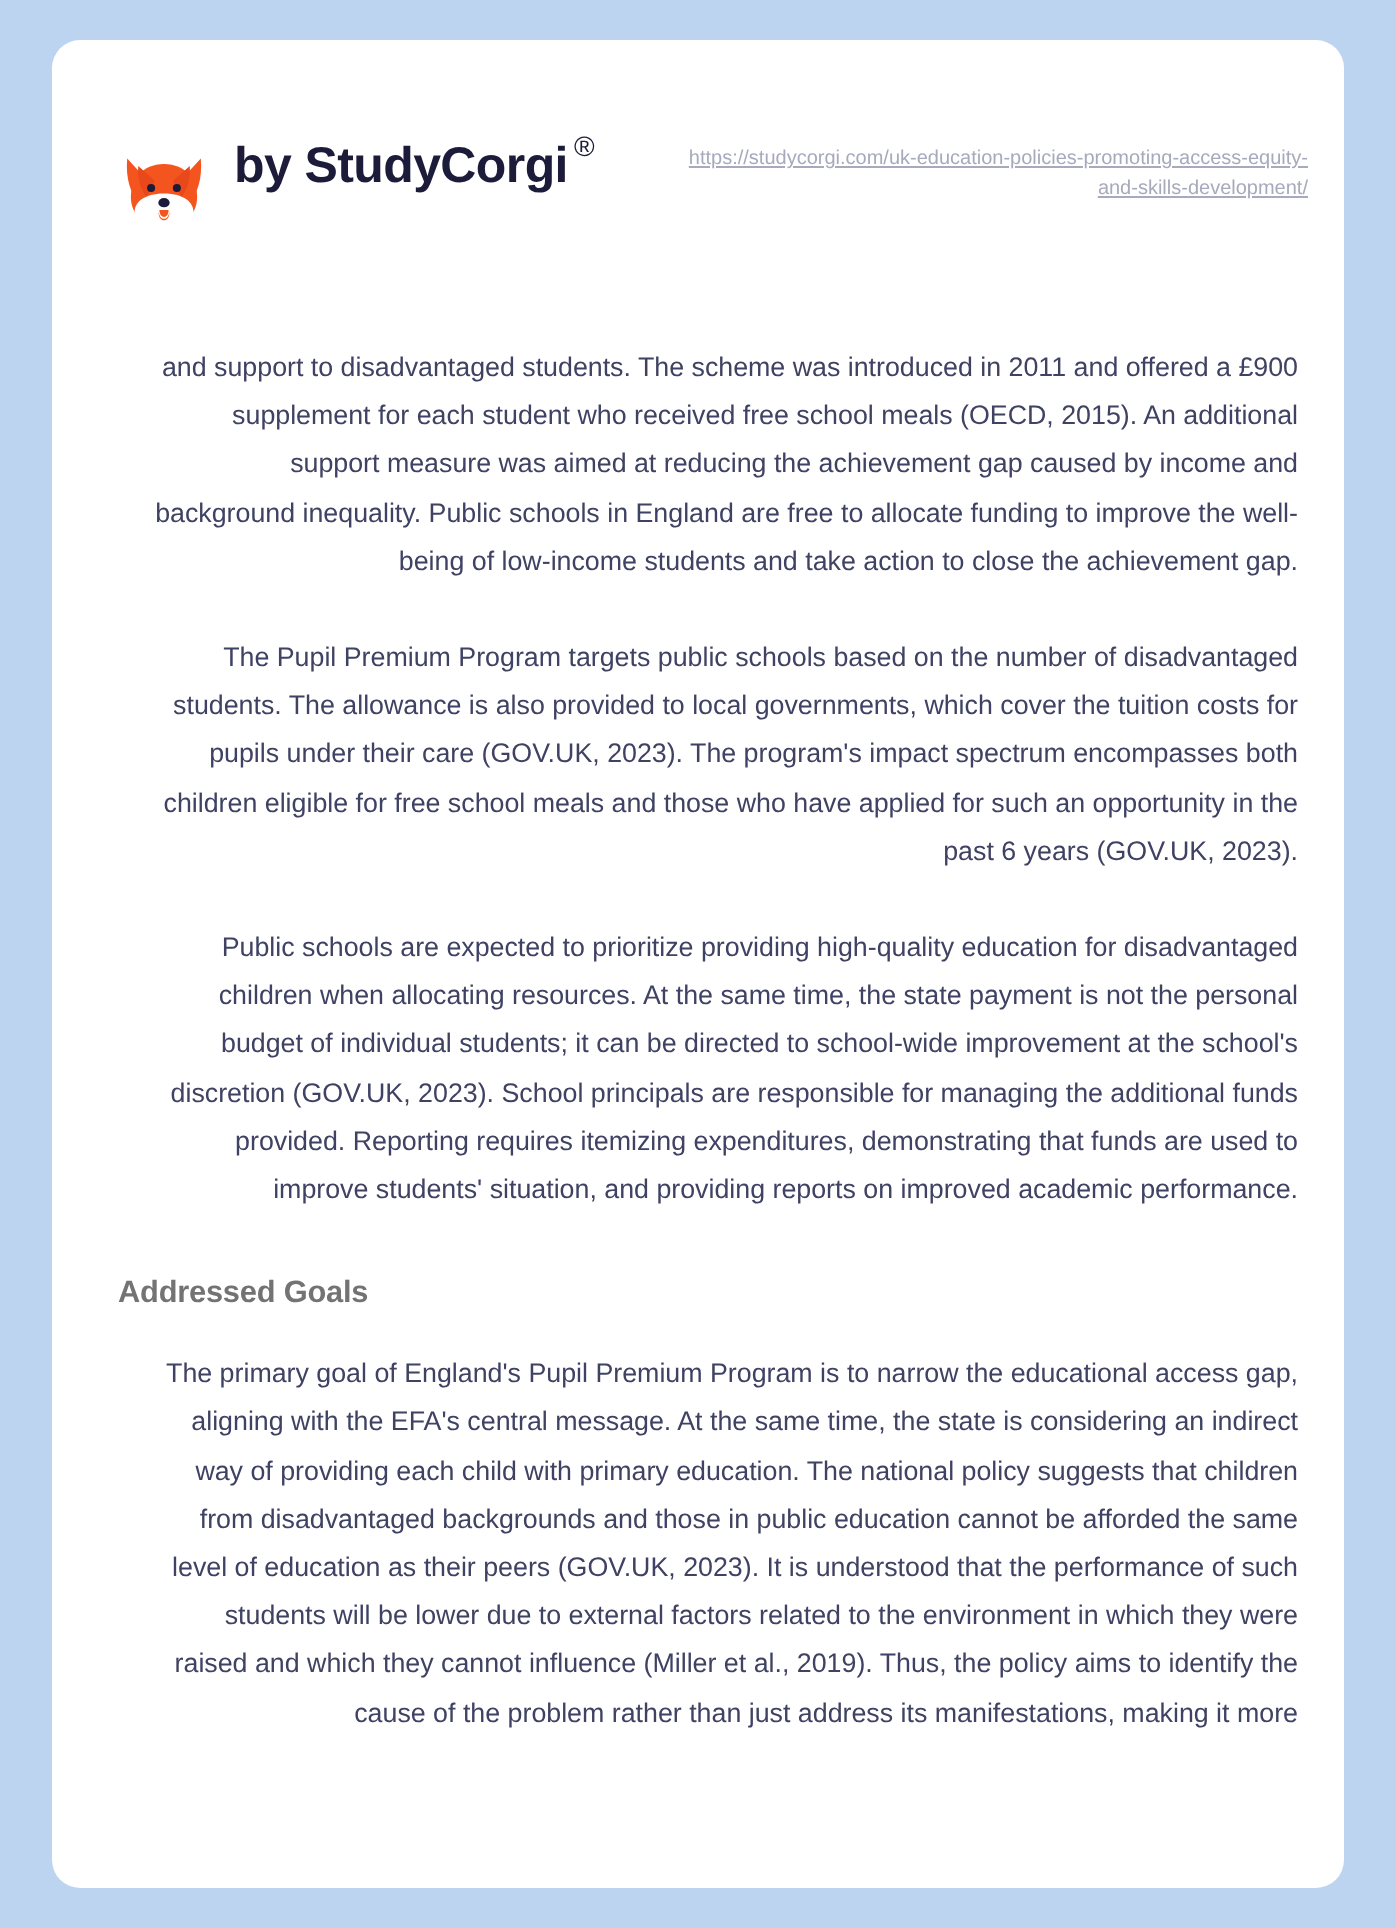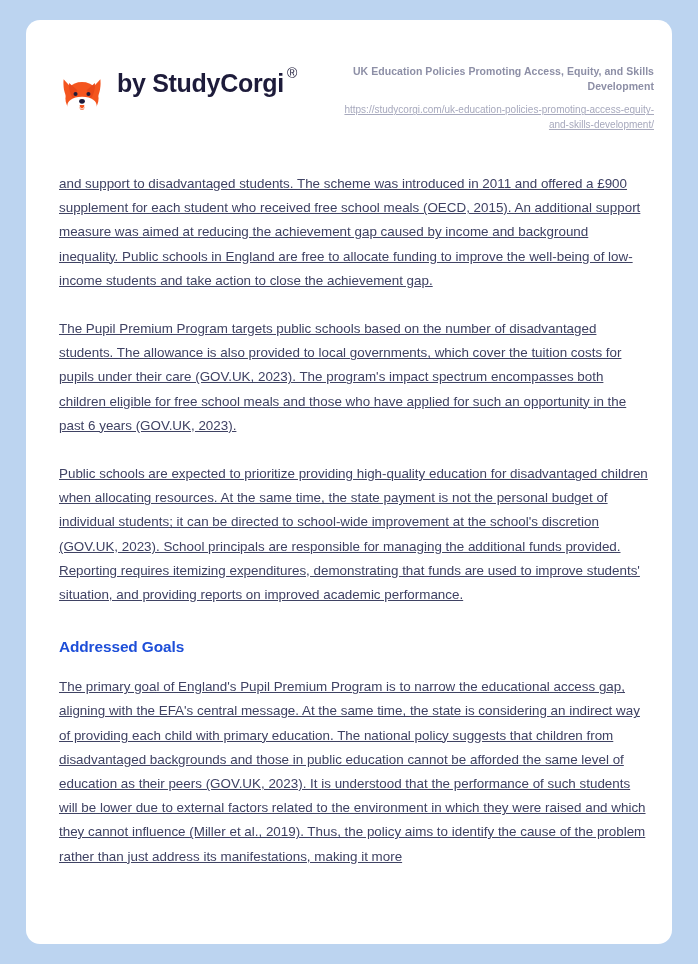--- a/index.html
+++ b/index.html
@@ -88,26 +88,25 @@
   .doc-body {
     position: absolute;
     left: 33px;
     top: 152px;
     width: 590px;
   }
   .doc-paragraph {
     color: #3f4263;
     font-size: 13.4px;
     line-height: 24.2px;
-    margin: 0 0 24px 0;
-    text-align: left;
-    text-decoration: underline;
+    margin: 0 0 24px 15px;
+    text-align: right;
   }
   .doc-heading {
-    color: #1d4ed8;
+    color: #737373;
     font-size: 15.4px;
     font-weight: bold;
     line-height: 1.3;
     margin: 30px 0 18px 0;
     letter-spacing: -0.1px;
   }
 </style>
 </head>
 <body>
 
@@ -130,21 +129,20 @@
         <path d="M44 76 C46 86 54 86 56 76 C56 88 44 88 44 76 Z" fill="#f4551f"></path>
         <path d="M45 74 C45 84 55 84 55 74 Z" fill="#f4551f"></path>
       </svg>
       <div class="brand-wordmark">
         <span>by StudyCorgi</span>
         <span class="brand-reg">®</span>
       </div>
     </div>
 
     <div class="header-meta">
-      <p class="header-title">UK Education Policies Promoting Access, Equity, and Skills Development</p>
       <p class="header-url">https://studycorgi.com/uk-education-policies-promoting-access-equity-and-skills-development/</p>
     </div>
 
   </div>
 
   <div class="doc-body">
     <p class="doc-paragraph">and support to disadvantaged students. The scheme was introduced in 2011 and offered a £900 supplement for each student who received free school meals (OECD, 2015). An additional support measure was aimed at reducing the achievement gap caused by income and background inequality. Public schools in England are free to allocate funding to improve the well-being of low-income students and take action to close the achievement gap.</p>
     <p class="doc-paragraph">The Pupil Premium Program targets public schools based on the number of disadvantaged students. The allowance is also provided to local governments, which cover the tuition costs for pupils under their care (GOV.UK, 2023). The program's impact spectrum encompasses both children eligible for free school meals and those who have applied for such an opportunity in the past 6 years (GOV.UK, 2023).</p>
     <p class="doc-paragraph">Public schools are expected to prioritize providing high-quality education for disadvantaged children when allocating resources. At the same time, the state payment is not the personal budget of individual students; it can be directed to school-wide improvement at the school's discretion (GOV.UK, 2023). School principals are responsible for managing the additional funds provided. Reporting requires itemizing expenditures, demonstrating that funds are used to improve students' situation, and providing reports on improved academic performance.</p>
     <h2 class="doc-heading">Addressed Goals</h2>

